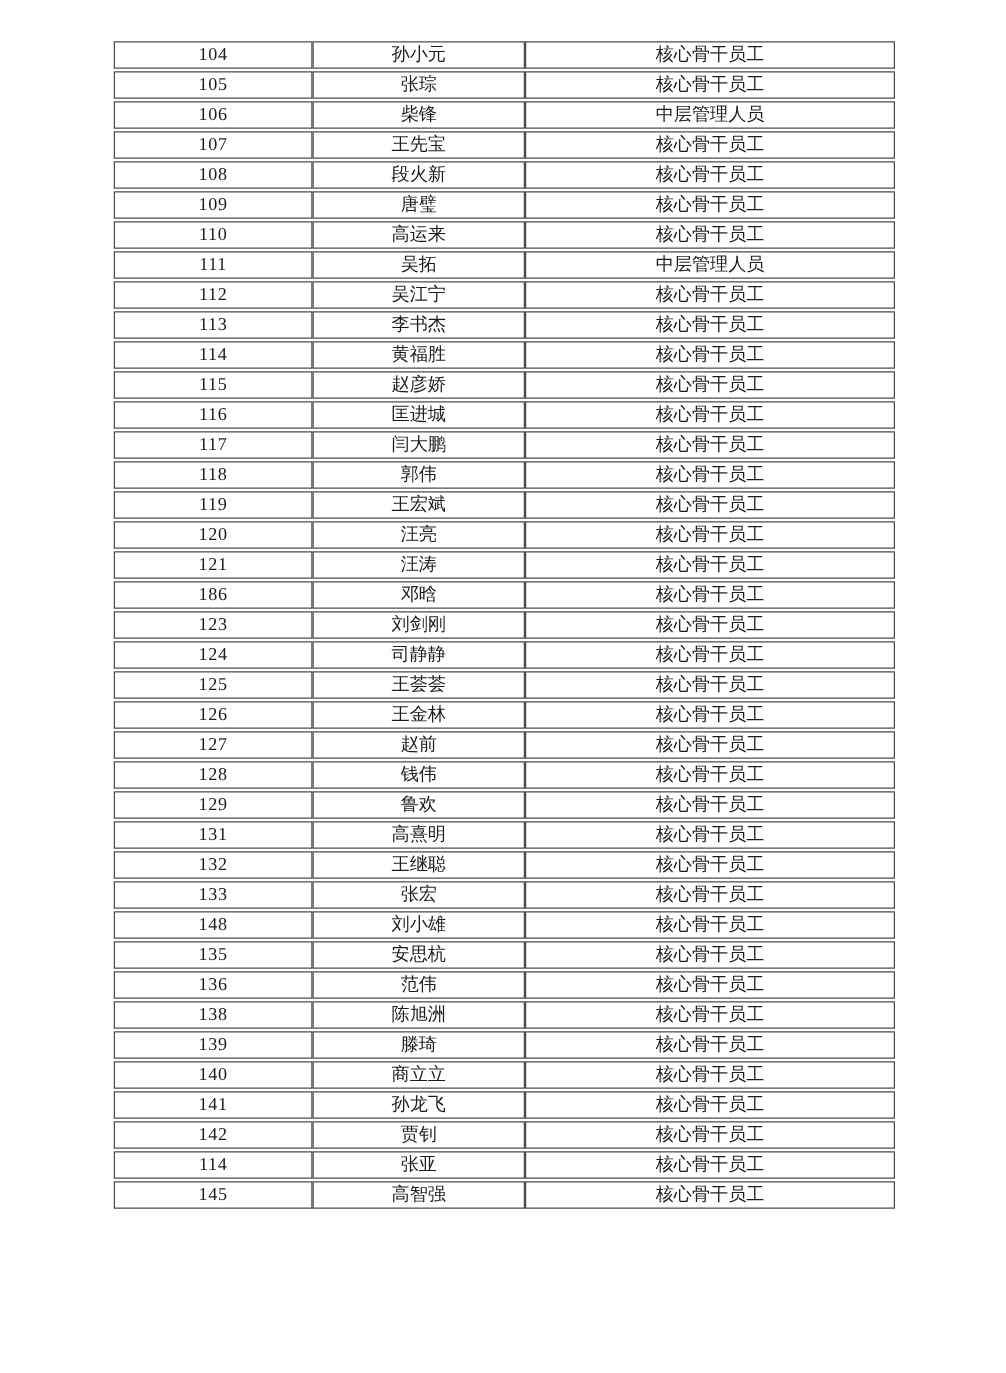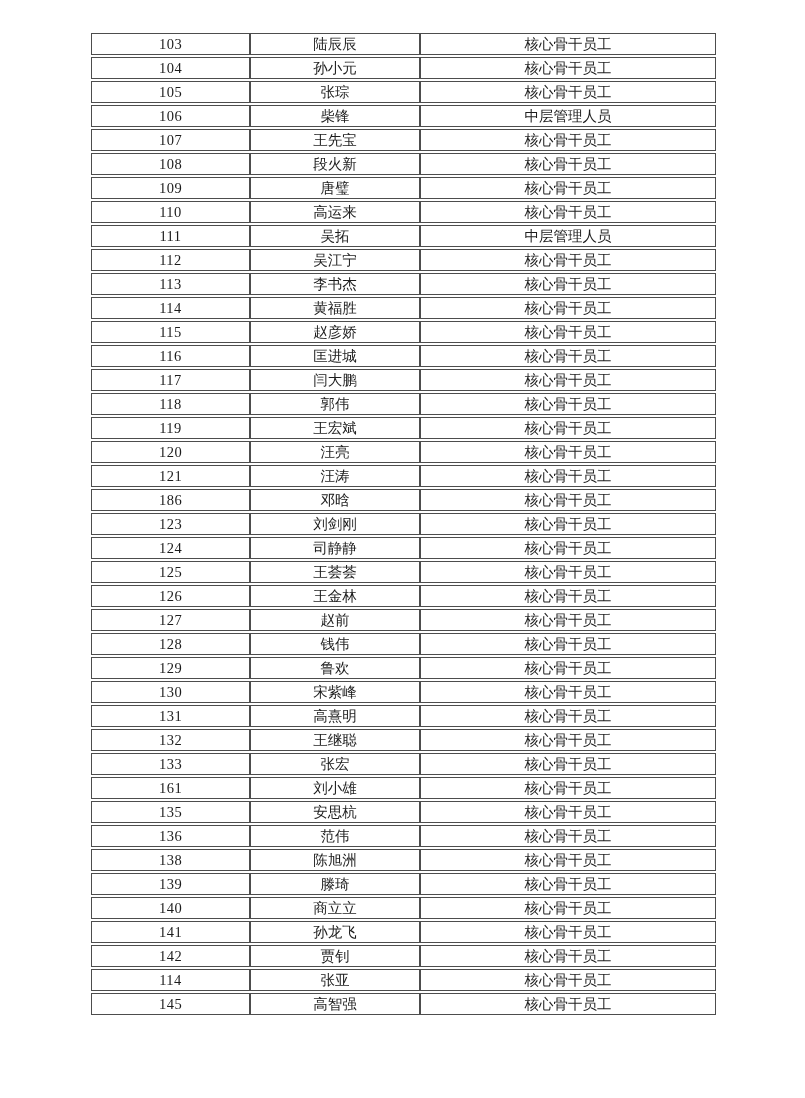--- a/index.html
+++ b/index.html
@@ -50,25 +50,20 @@
 
 <div class="page">
   <table class="roster">
     <colgroup>
       <col style="width:159px">
       <col style="width:170px">
       <col style="width:296px">
     </colgroup>
     <tbody>
         <tr>
-    <td class="cell-index">103</td>
-    <td class="cell-name">陆辰辰</td>
-    <td class="cell-category">核心骨干员工</td>
-  </tr>
-        <tr>
     <td class="cell-index">104</td>
     <td class="cell-name">孙小元</td>
     <td class="cell-category">核心骨干员工</td>
   </tr>
         <tr>
     <td class="cell-index">105</td>
     <td class="cell-name">张琮</td>
     <td class="cell-category">核心骨干员工</td>
   </tr>
         <tr>
@@ -185,41 +180,36 @@
     <td class="cell-index">128</td>
     <td class="cell-name">钱伟</td>
     <td class="cell-category">核心骨干员工</td>
   </tr>
         <tr>
     <td class="cell-index">129</td>
     <td class="cell-name">鲁欢</td>
     <td class="cell-category">核心骨干员工</td>
   </tr>
         <tr>
-    <td class="cell-index">130</td>
-    <td class="cell-name">宋紫峰</td>
-    <td class="cell-category">核心骨干员工</td>
-  </tr>
-        <tr>
     <td class="cell-index">131</td>
     <td class="cell-name">高熹明</td>
     <td class="cell-category">核心骨干员工</td>
   </tr>
         <tr>
     <td class="cell-index">132</td>
     <td class="cell-name">王继聪</td>
     <td class="cell-category">核心骨干员工</td>
   </tr>
         <tr>
     <td class="cell-index">133</td>
     <td class="cell-name">张宏</td>
     <td class="cell-category">核心骨干员工</td>
   </tr>
         <tr>
-    <td class="cell-index">161</td>
+    <td class="cell-index">148</td>
     <td class="cell-name">刘小雄</td>
     <td class="cell-category">核心骨干员工</td>
   </tr>
         <tr>
     <td class="cell-index">135</td>
     <td class="cell-name">安思杭</td>
     <td class="cell-category">核心骨干员工</td>
   </tr>
         <tr>
     <td class="cell-index">136</td>

